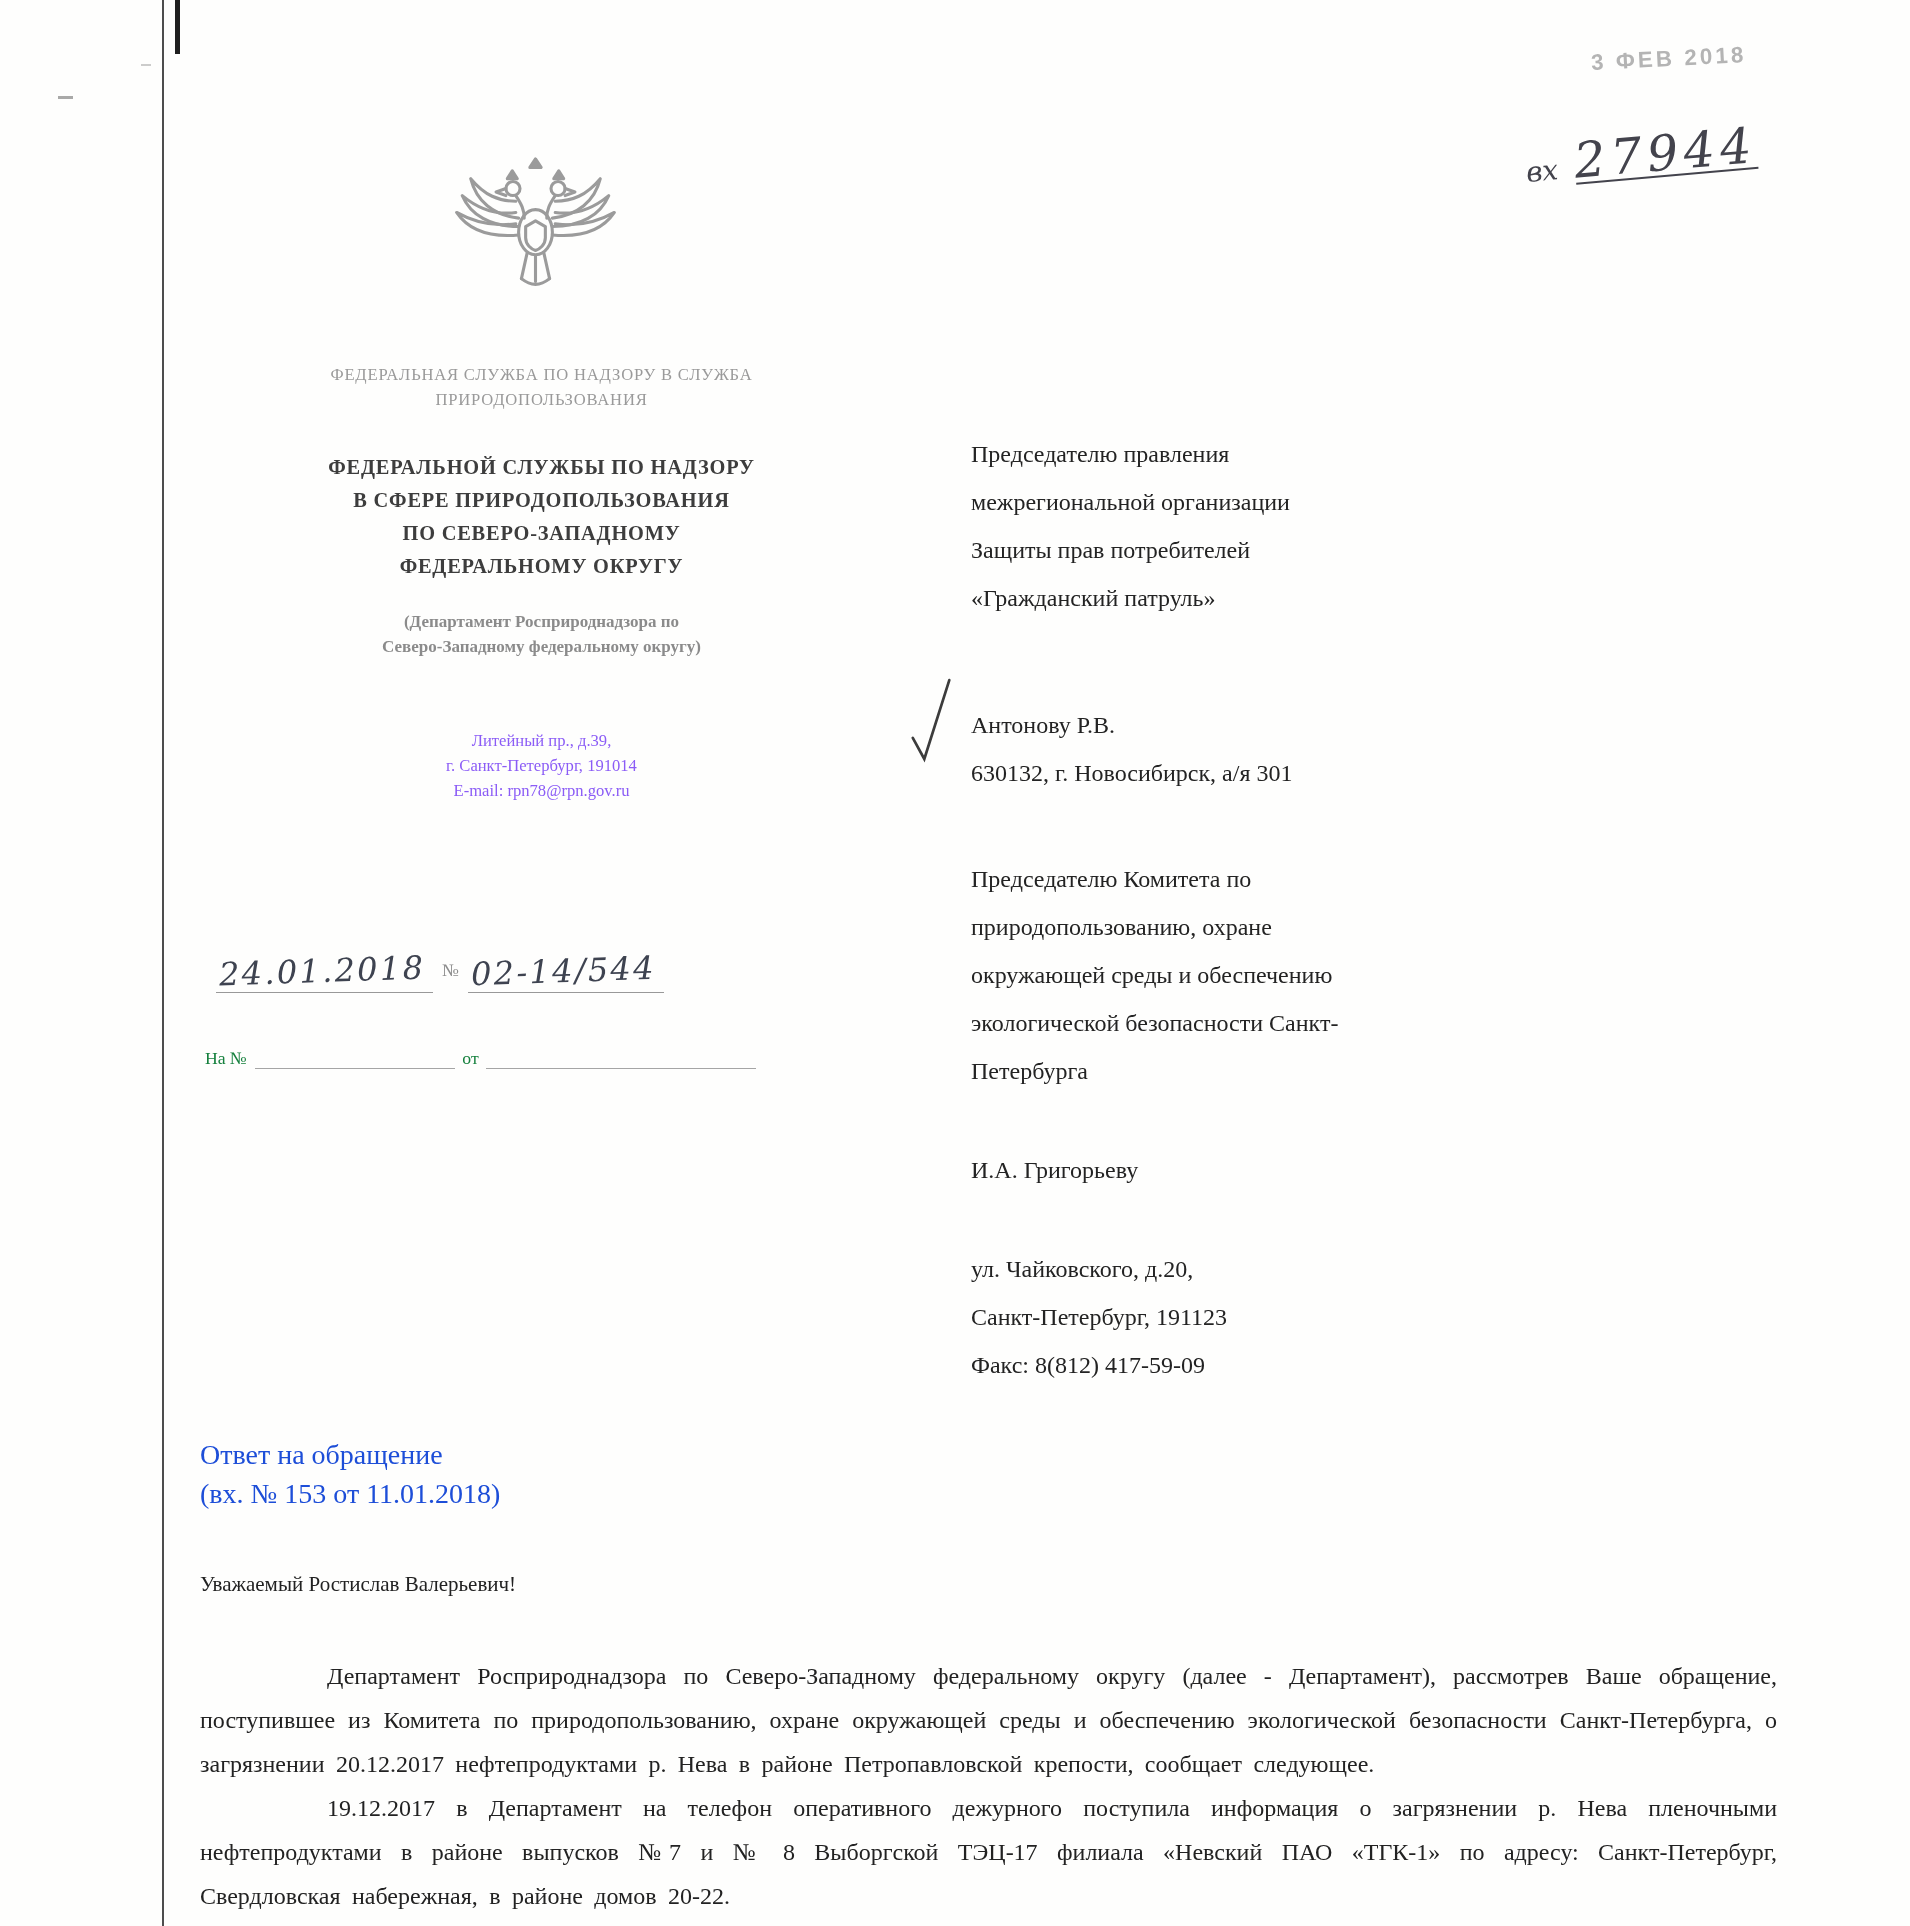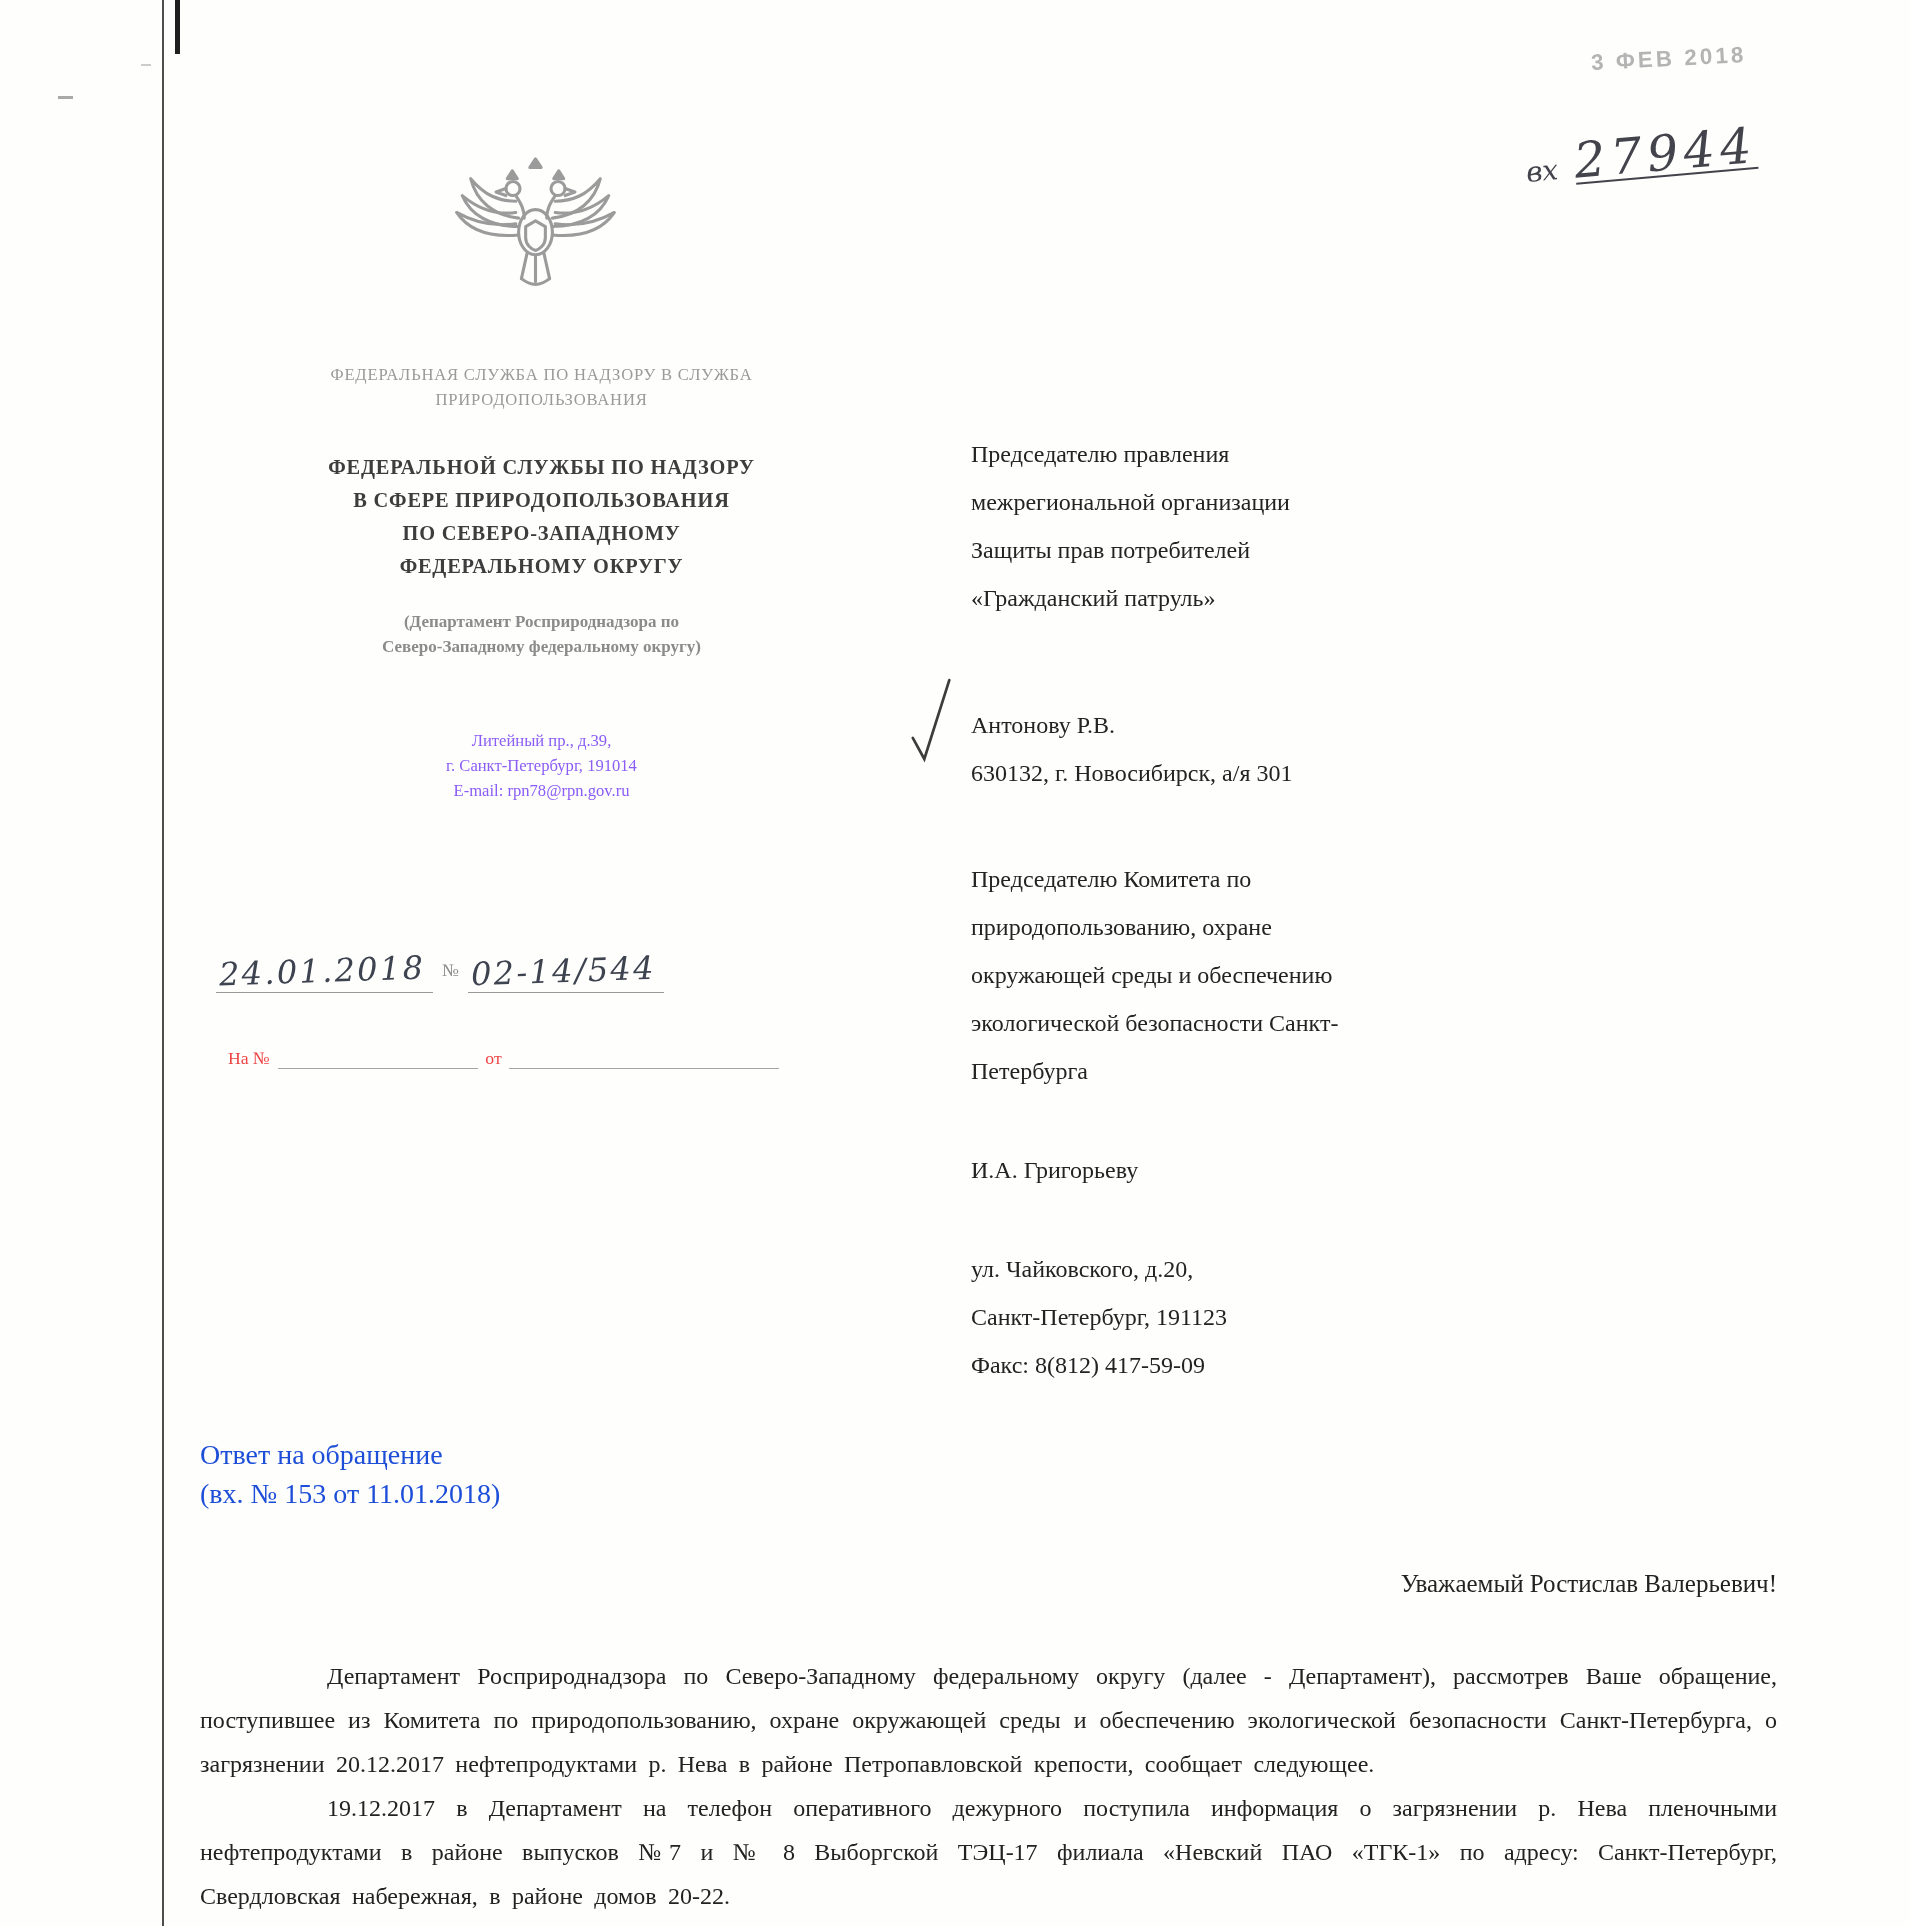--- a/index.html
+++ b/index.html
@@ -41,36 +41,36 @@
   .contacts{margin-top:68px;font-size:16.6px;line-height:25px;color:#8b5cf6;}
 
   .outgoing-line{position:absolute;left:216px;top:952px;width:693px;white-space:nowrap;}
   .hw{
     font-family:"DejaVu Serif", serif;font-style:italic;
     font-size:32px;color:#3e4350;display:inline-block;transform:rotate(-2deg);
     letter-spacing:2.3px;
   }
   .hw-slot{display:inline-block;border-bottom:1.2px solid #999;padding:0 7.7px 2.3px 3.1px;}
   .num-sign{font-size:17.7px;color:#8d8d8d;margin:0 9.2px;vertical-align:6.2px;}
-  .reference-line{position:absolute;left:228px;top:1048px;font-size:17.7px;color:#ef4444;white-space:nowrap;}
+  .reference-line{position:absolute;left:205px;top:1048px;font-size:17.7px;color:#15803d;white-space:nowrap;}
   .blank{display:inline-block;border-bottom:1.2px solid #a5a5a5;height:17.7px;vertical-align:bottom;}
   .blank-1{width:200px;margin:0 7.7px;}
   .blank-2{width:270px;margin-left:7.7px;}
 
   
   .addressees{position:absolute;left:971px;top:430px;width:770px;font-size:24px;line-height:48px;color:#232323;}
   .addr-gap-sm{height:79px;}
   .addr-gap-md{height:58px;}
   .addr-gap-lg{height:51px;}
   .checkmark{position:absolute;left:907px;top:676px;width:50px;height:89px;}
 
   
   .subject{position:absolute;left:200px;top:1435px;font-size:28px;line-height:39px;color:#1d4ed8;}
   .body-block{position:absolute;left:200px;top:1562px;width:1577px;font-size:24px;line-height:44px;color:#222;}
-  .salutation{text-align:right;font-size:25px;margin:0 0 48px 0;}
+  .salutation{text-align:left;font-size:21px;margin:0 0 48px 0;}
   .body-block p{margin:0;text-align:justify;text-indent:127px;word-spacing:5.4px;}
 </style>
 </head>
 <body>
 
 <div class="page">
 
   <div class="scan-line-main"></div>
   <div class="scan-line-top"></div>
   <div class="scan-dash"></div>

